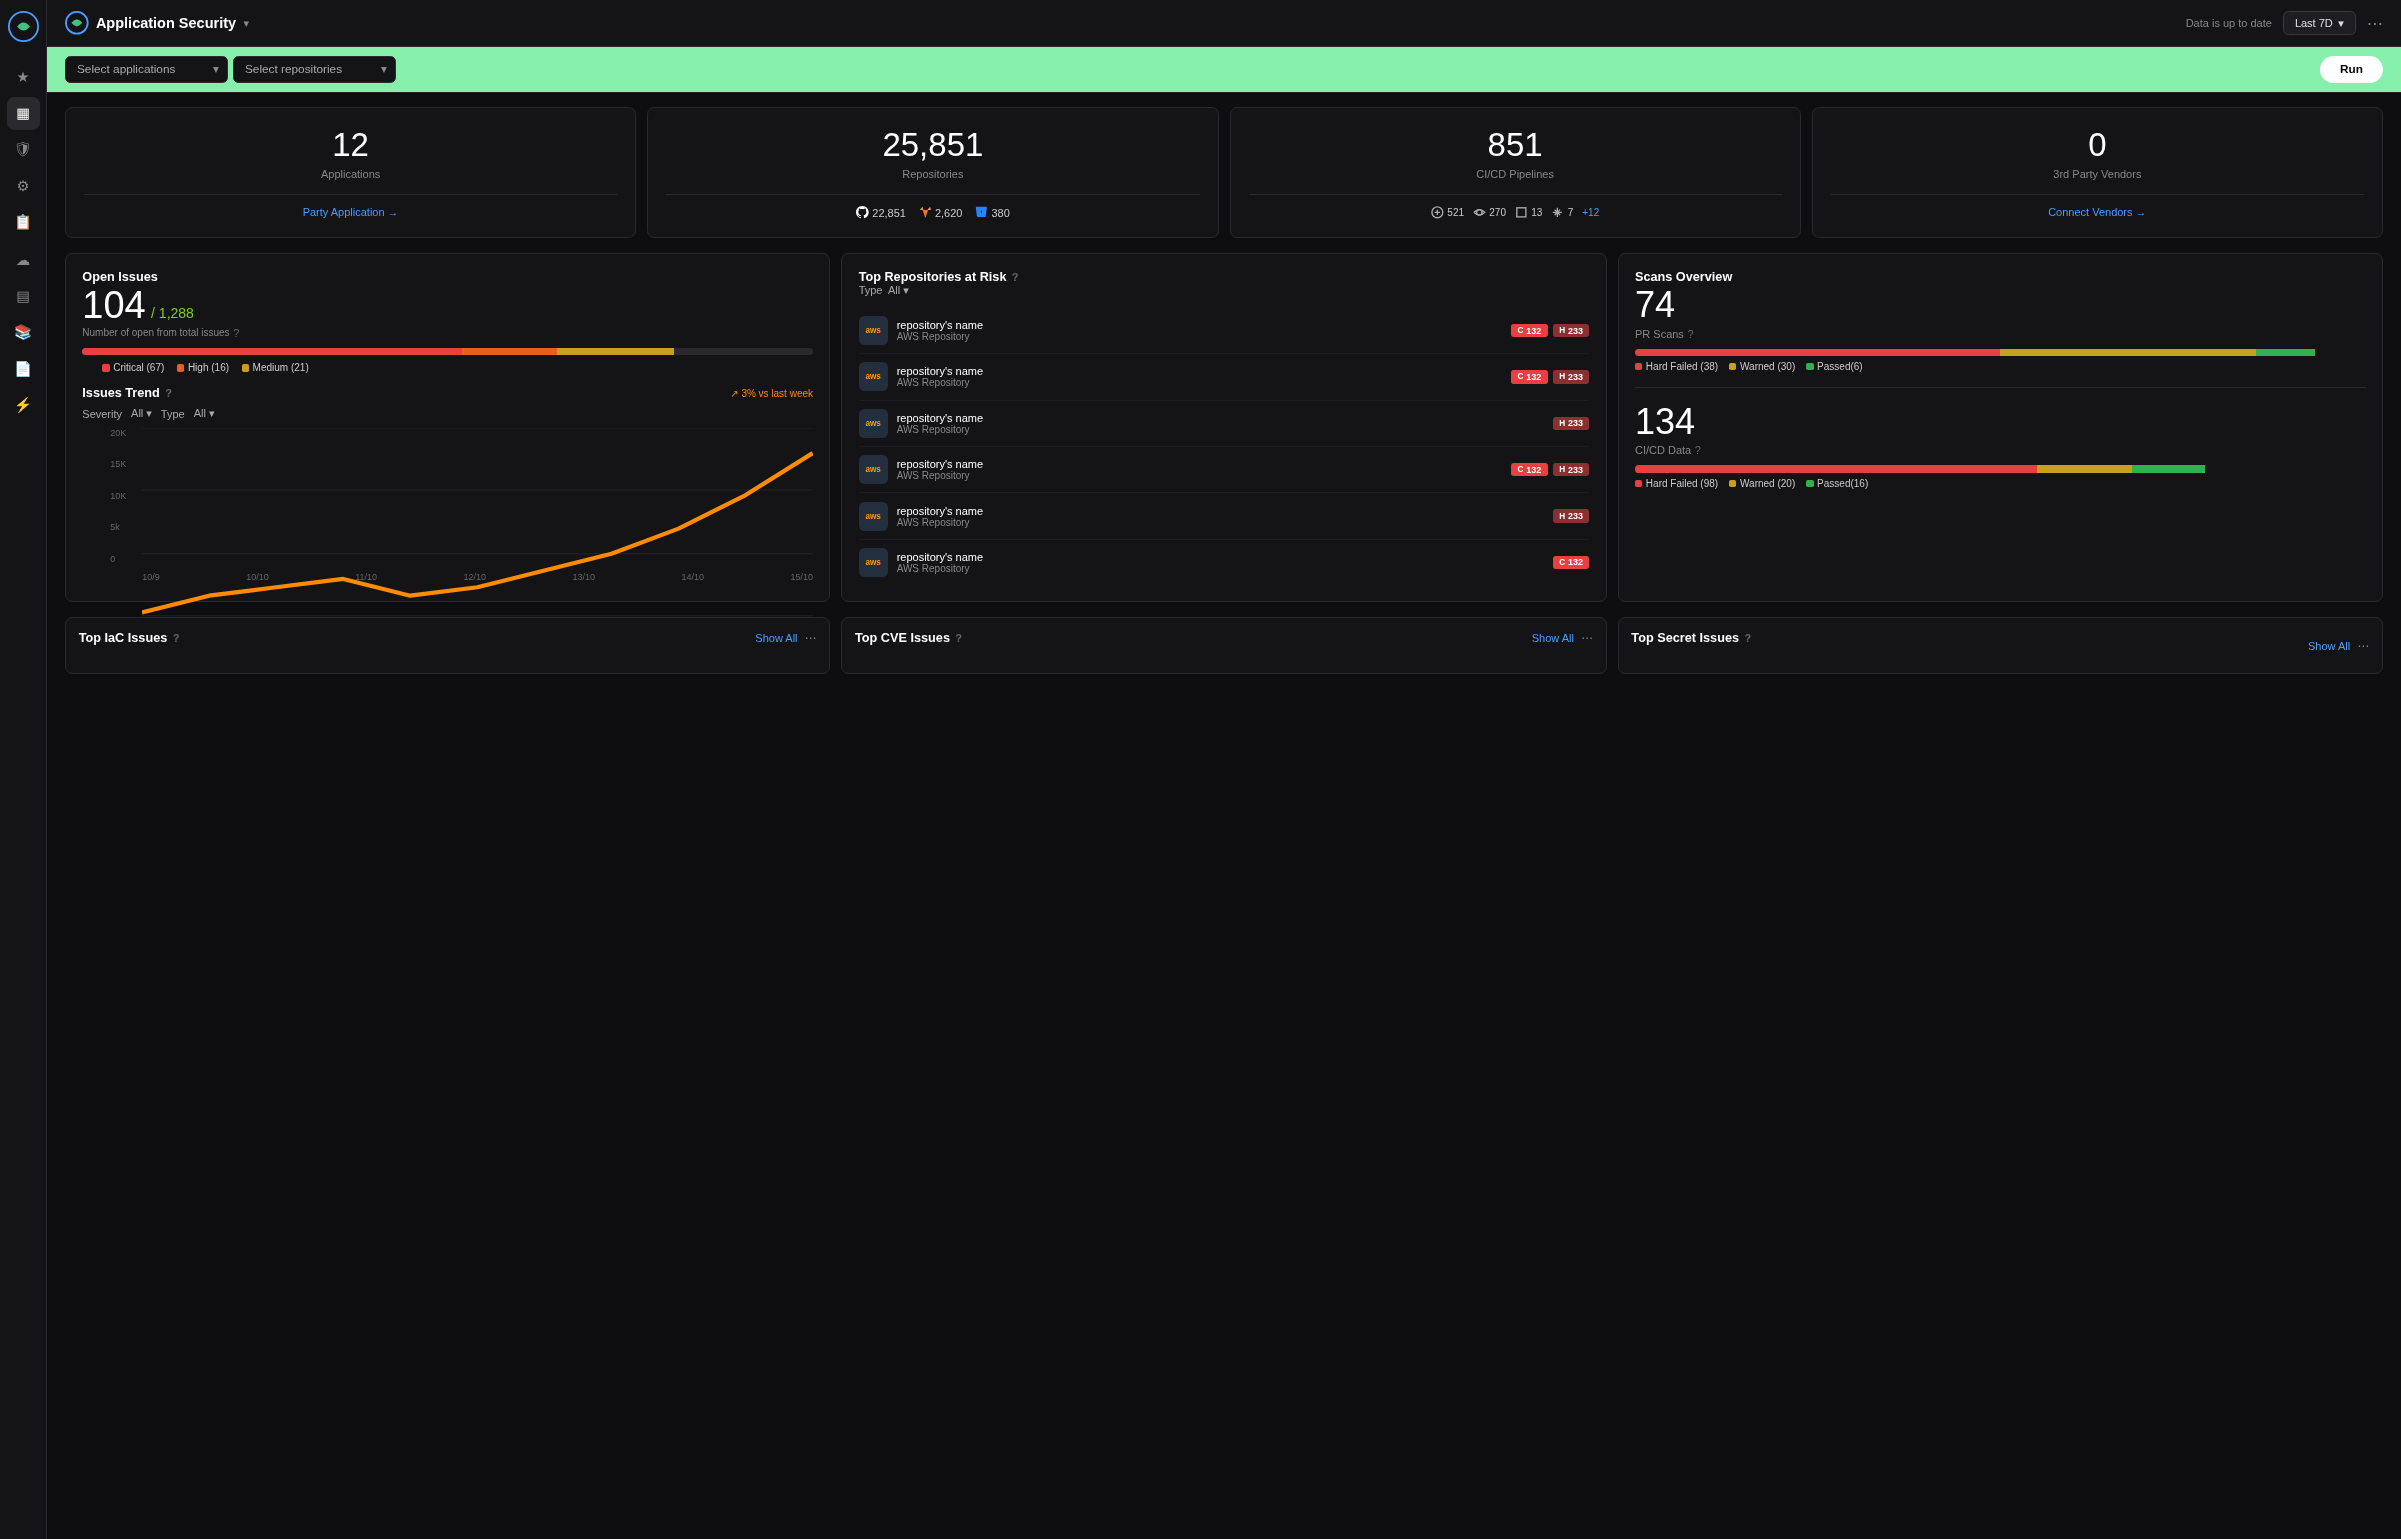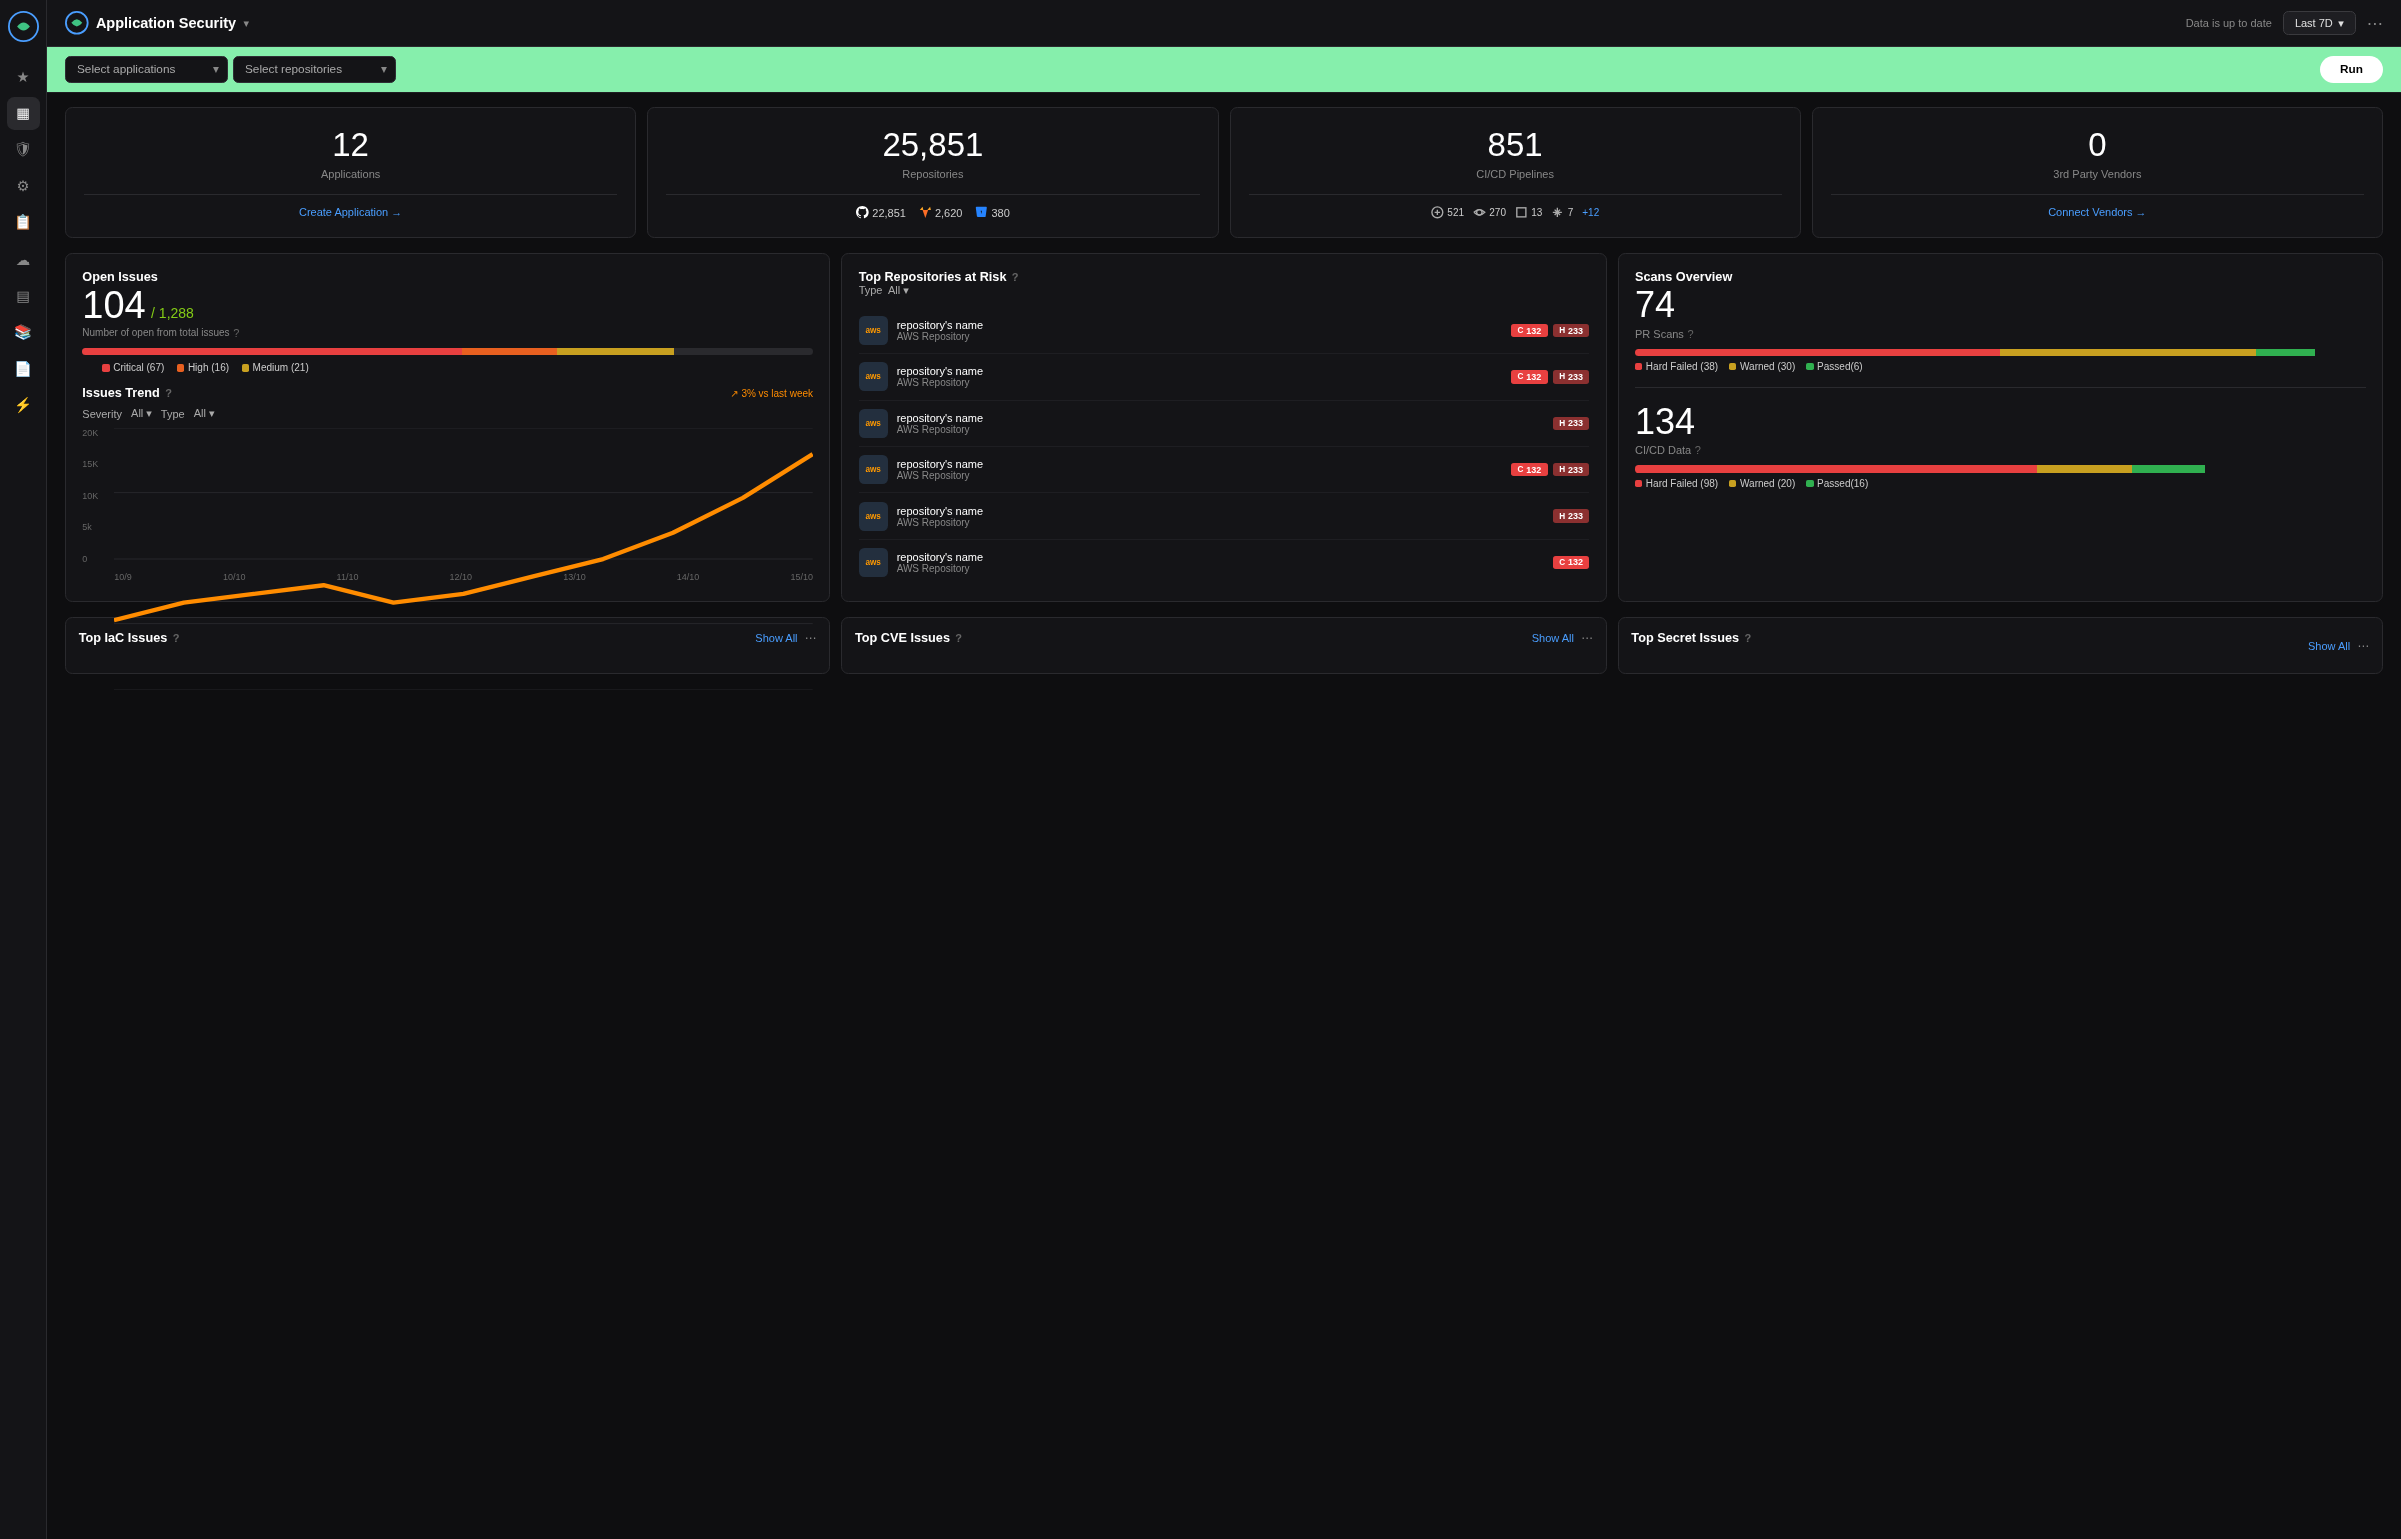--- a/index.html
+++ b/index.html
@@ -338,20 +338,21 @@
       display: flex;
       align-items: center;
       gap: 2.7px;
     }
 
     
     .chart-area {
       height: 154px;
       position: relative;
       margin-top: 7.3px;
+      margin-left: 28px;
     }
     .chart-labels-y {
       position: absolute;
       left: 0;
       top: 0;
       bottom: 18px;
       width: 32px;
       display: flex;
       flex-direction: column;
       justify-content: space-between;
@@ -569,21 +570,21 @@
   </div>
 
   <div class="page-content">
 
     <div class="stats-row">
 
       <div class="stat-card">
         <div class="stat-number">12</div>
         <div class="stat-label">Applications</div>
         <hr class="stat-divider">
-        <div class="stat-link">Create Application →</div>
+        <div class="stat-link">Party Application →</div>
       </div>
 
       <div class="stat-card">
         <div class="stat-number">25,851</div>
         <div class="stat-label">Repositories</div>
         <hr class="stat-divider">
         <div class="stat-icons">
           <div class="stat-icon-item">
             <svg width="12.7" height="12.7" viewBox="0 0 16 16" fill="white">
                 <path d="M8 0C3.58 0 0 3.58 0 8c0 3.54 2.29 6.53 5.47 7.59.4.07.55-.17.55-.38 0-.19-.01-.82-.01-1.49-2.01.37-2.53-.49-2.69-.94-.09-.23-.48-.94-.82-1.13-.28-.15-.68-.52-.01-.53.63-.01 1.08.58 1.23.82.72 1.21 1.87.87 2.33.66.07-.52.28-.87.51-1.07-1.78-.2-3.64-.89-3.64-3.95 0-.87.31-1.59.82-2.15-.08-.2-.36-1.02.08-2.12 0 0 .67-.21 2.2.82.64-.18 1.32-.27 2-.27.68 0 1.36.09 2 .27 1.53-1.04 2.2-.82 2.2-.82.44 1.1.16 1.92.08 2.12.51.56.82 1.27.82 2.15 0 3.07-1.87 3.75-3.65 3.95.29.25.54.73.54 1.48 0 1.07-.01 1.93-.01 2.2 0 .21.15.46.55.38A8.013 8.013 0 0016 8c0-4.42-3.58-8-8-8z"></path>

